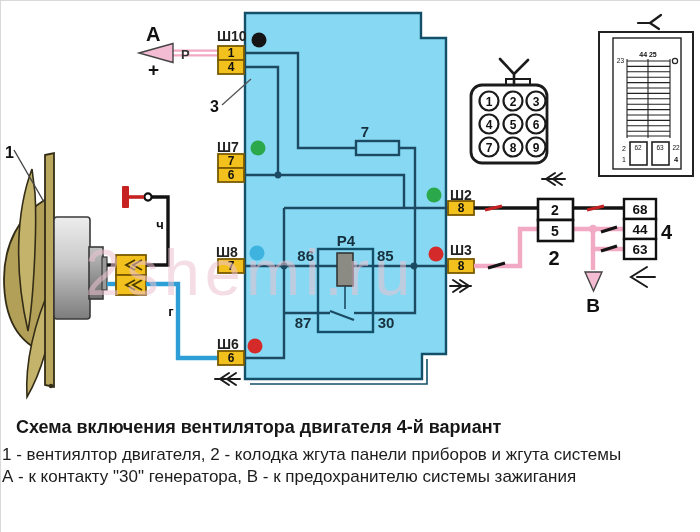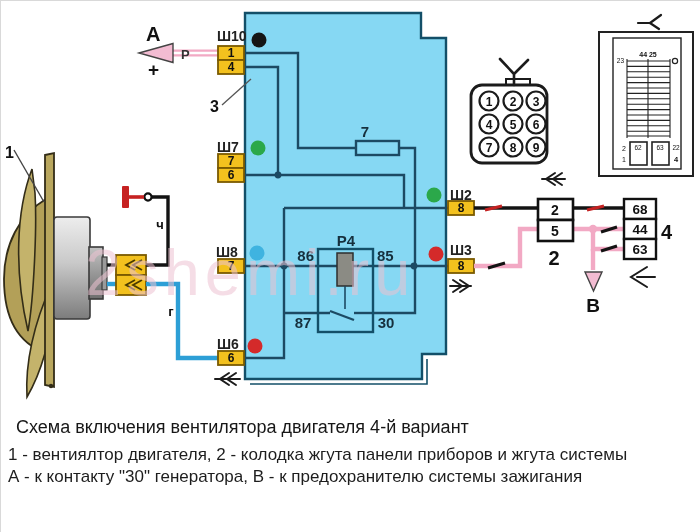--- a/index.html
+++ b/index.html
@@ -2,22 +2,22 @@
 <html><head>
 <meta charset="utf-8">
 <style>
   html,body{margin:0;padding:0;background:#f3f3f3;}
   .frame{position:relative;width:700px;height:532px;background:#ffffff;border:1px solid #d9d9d9;
          font-family:"Liberation Sans",sans-serif;overflow:hidden;}
   .diagram{position:absolute;left:0;top:0;}
   .watermark{position:absolute;left:84px;top:234px;font-size:65px;font-weight:normal;
              color:#edc3d2;opacity:.55;letter-spacing:5px;pointer-events:none;white-space:nowrap;}
   .caption{position:absolute;left:0;top:400px;width:700px;padding-top:16px;}
-  .cap-title{font-size:18px;font-weight:normal;color:#171717;margin:0 0 6px 15px;}
-  .cap-line{font-size:17px;color:#1d1d1d;margin:0 0 0 7px;line-height:22px;}
+  .cap-title{font-size:18px;font-weight:bold;color:#171717;margin:0 0 6px 15px;}
+  .cap-line{font-size:17px;color:#1d1d1d;margin:0 0 0 1px;line-height:22px;}
 
   
   .blk{fill:#86d8f3;stroke:#134f68;stroke-width:2.4;}
   .wb{stroke:#1c4a63;stroke-width:2.4;fill:none;}
   .wbt{stroke:#1c4a63;stroke-width:1.6;fill:none;}
   .wk{stroke:#131313;stroke-width:3.4;fill:none;}
   .wu{stroke:#2d9fd6;stroke-width:4.4;fill:none;}
   .wp{stroke:#f2a9c4;stroke-width:4.4;fill:none;}
   .wp2{stroke:#f2a9c4;stroke-width:2.4;fill:none;}
   .dr{stroke:#c42222;stroke-width:3;fill:none;}

